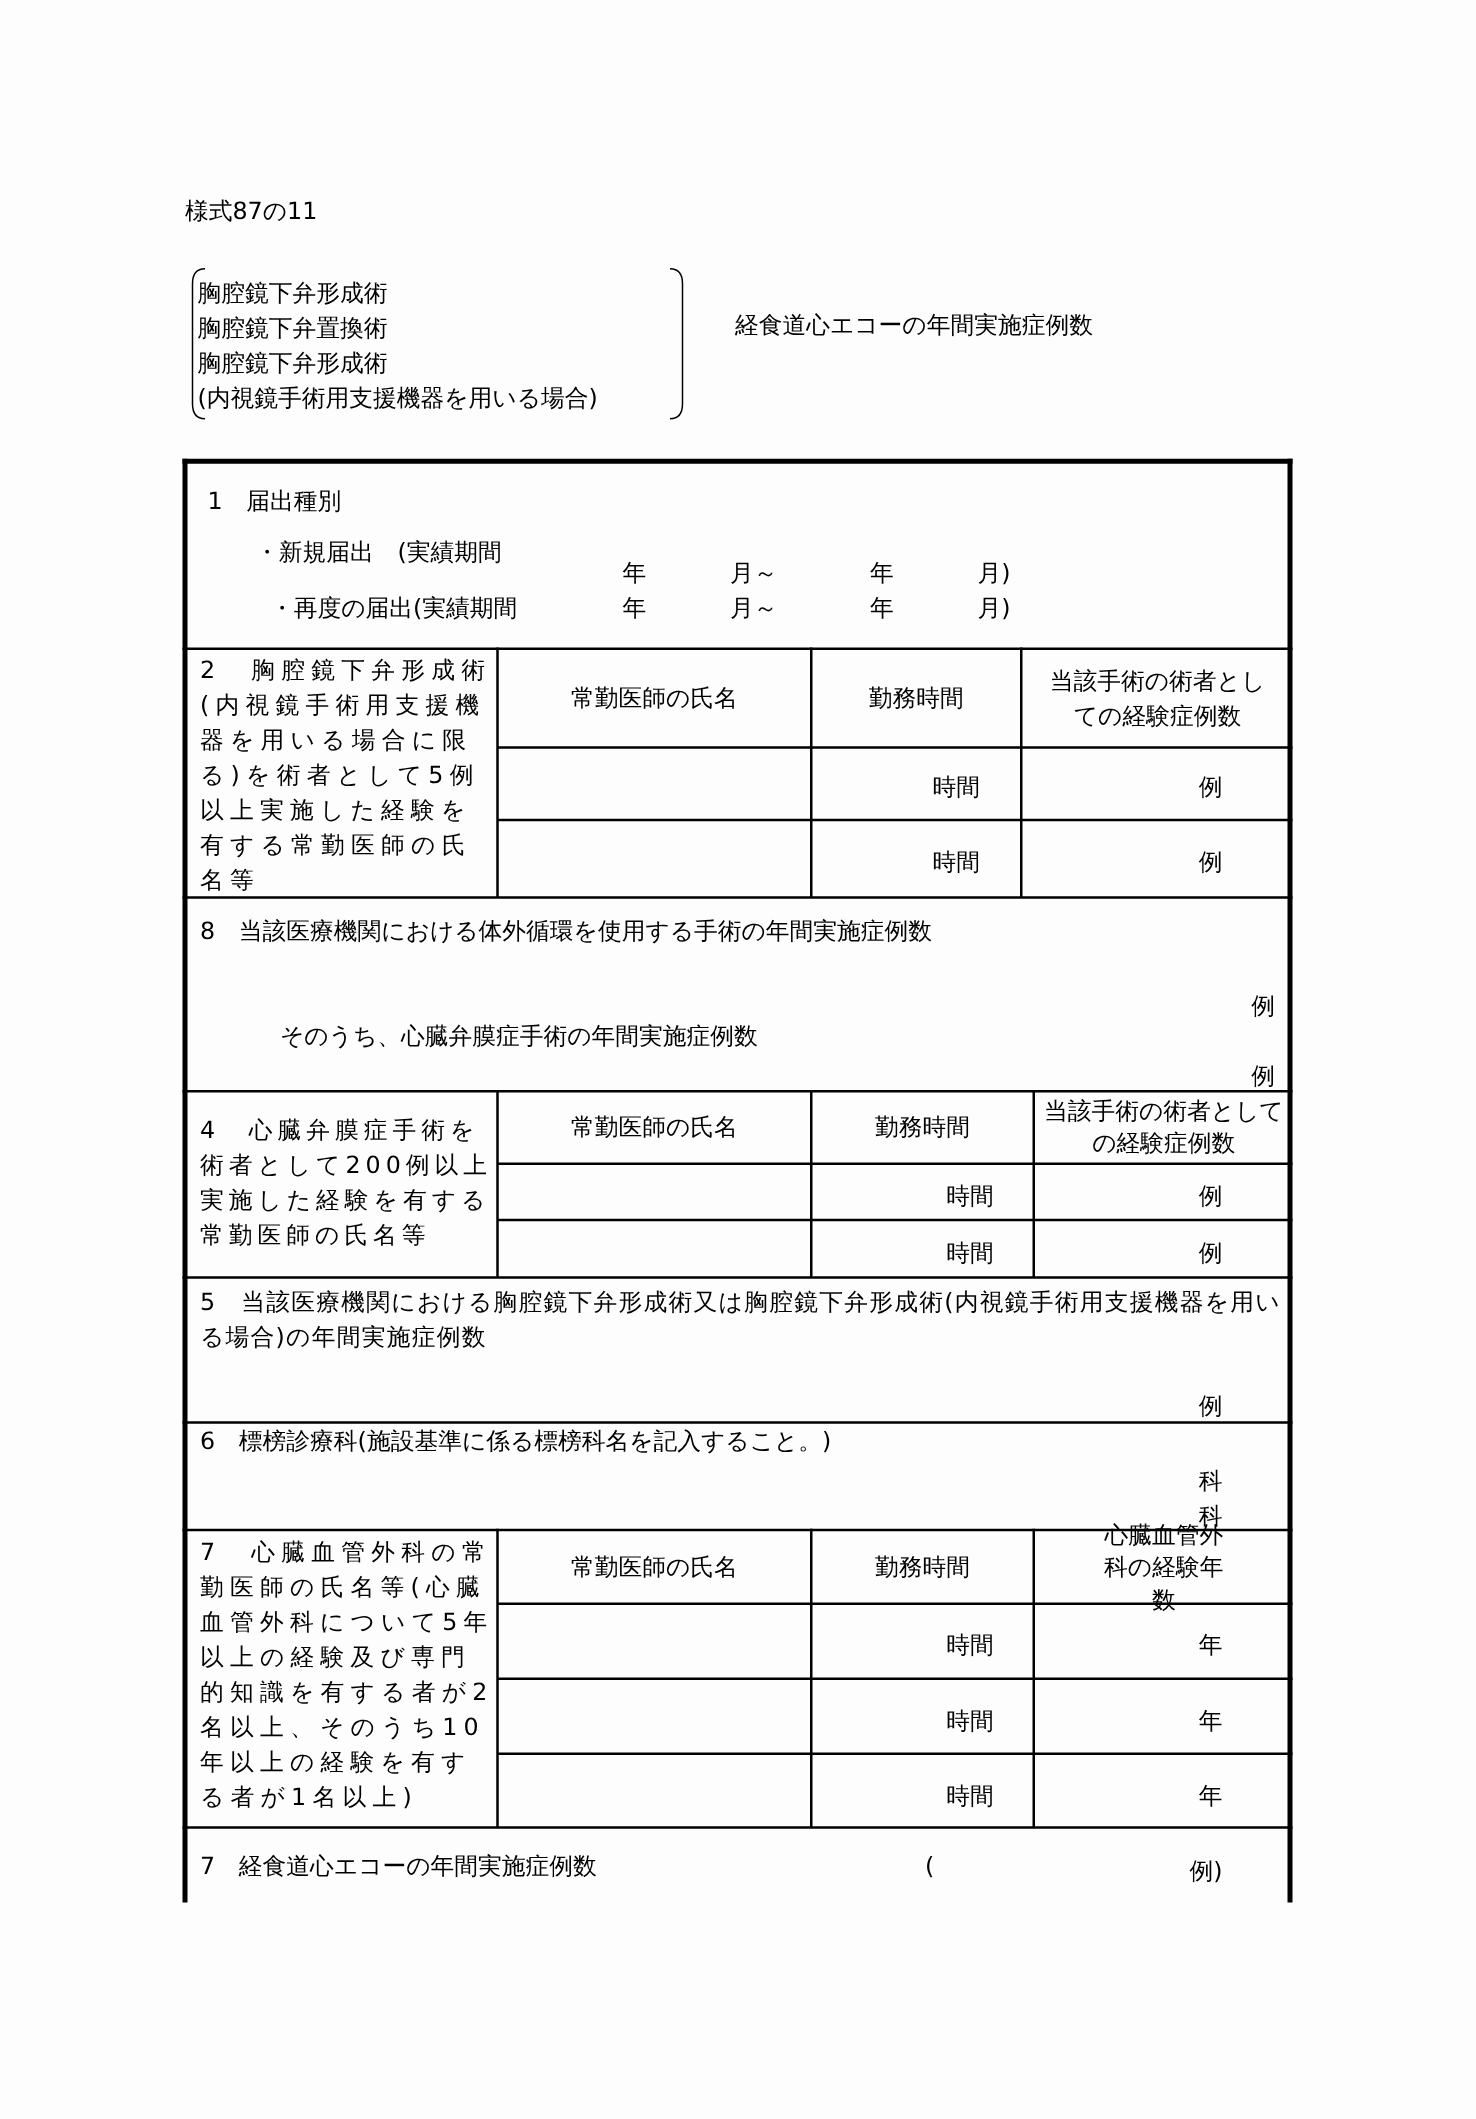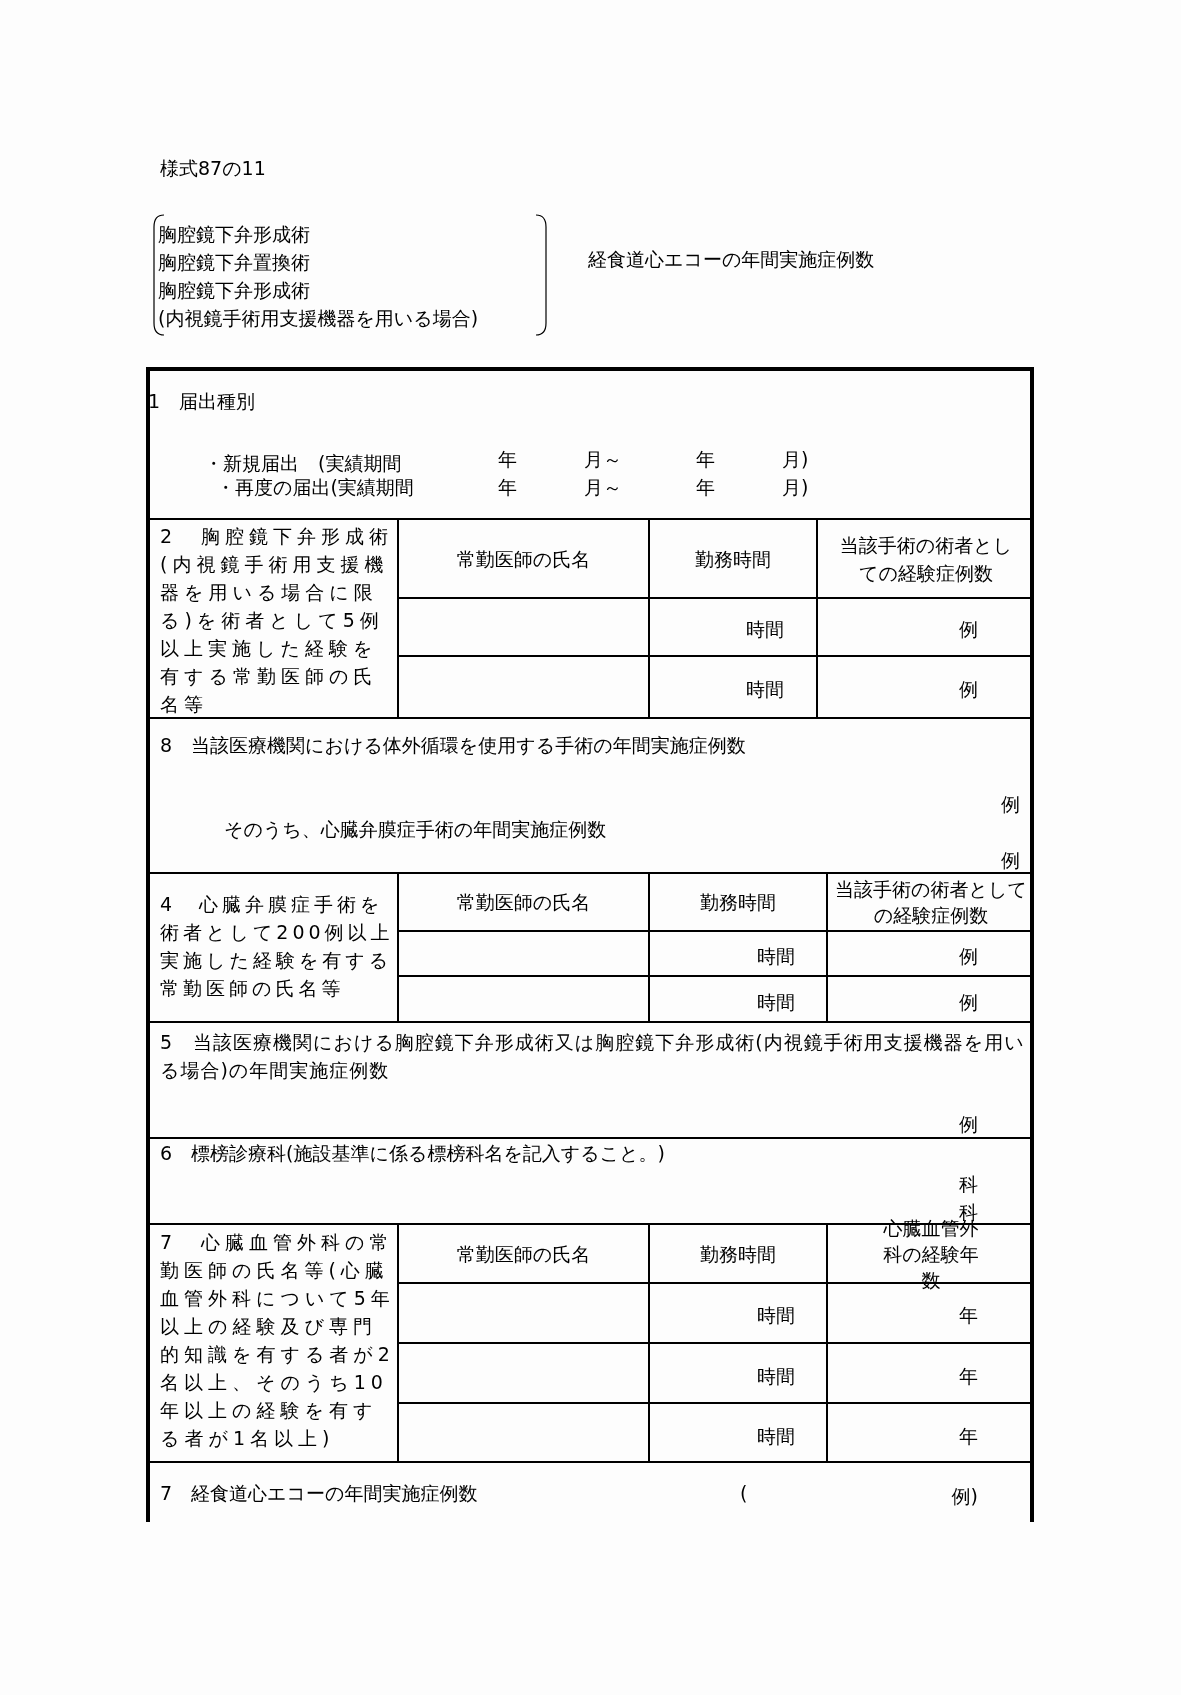--- a/index.html
+++ b/index.html
@@ -1,20 +1,20 @@
 <!DOCTYPE html>
 <html><head>
 <meta charset="utf-8">
 <style>
   html, body { margin: 0; padding: 0; background: #fdfdfd; }
   body { width: 1181px; height: 1695px; position: relative; overflow: hidden;
          font-family: "DejaVu Sans", "Liberation Sans", sans-serif; color: #000; }
   .abs { position: absolute; white-space: nowrap; }
   .t { font-size: 19px; line-height: 1; }
-  .form-no { left: 160px; top: 156px; font-size: 19px; }
+  .form-no { left: 148px; top: 156px; font-size: 19px; }
   .brace { position: absolute; left: 152px; top: 213px; width: 396px; height: 124px; }
   .brace-line { position: absolute; left: 158px; font-size: 19px; }
   .title-suffix { left: 588px; top: 247px; font-size: 19px; }
   .table { position: absolute; left: 146px; top: 367px; width: 888px; height: 1155px;
            border-left: 4px solid #000; border-right: 4px solid #000; border-top: 4px solid #000;
            box-sizing: border-box; }
   .hl { position: absolute; height: 2px; background: #000; }
   .vl { position: absolute; width: 2px; background: #000; }
   .cell-c { position: absolute; display: flex; align-items: center; justify-content: center;
             text-align: center; font-size: 19px; line-height: 28px; }
@@ -57,23 +57,23 @@
 <div class="vl" style="left:397px; top:518px; height:200px"></div>
 <div class="vl" style="left:648px; top:518px; height:200px"></div>
 <div class="vl" style="left:816px; top:518px; height:200px"></div>
 <div class="vl" style="left:397px; top:872px; height:150px"></div>
 <div class="vl" style="left:648px; top:872px; height:150px"></div>
 <div class="vl" style="left:826px; top:872px; height:150px"></div>
 <div class="vl" style="left:397px; top:1223px; height:239px"></div>
 <div class="vl" style="left:648px; top:1223px; height:239px"></div>
 <div class="vl" style="left:826px; top:1223px; height:239px"></div>
 
-<div class="abs t" style="left:148px; top:392px">1　届出種別</div>
+<div class="abs t" style="left:166px; top:392px">1　届出種別</div>
 <div>
-  <div class="abs t" style="left:204px; top:454px">・新規届出　(実績期間</div>
+  <div class="abs t" style="left:204px; top:433px">・新規届出　(実績期間</div>
   <div class="abs t" style="left:498px; top:450px">年</div>
   <div class="abs t" style="left:584px; top:450px">月～</div>
   <div class="abs t" style="left:696px; top:450px">年</div>
   <div class="abs t" style="left:782px; top:450px">月)</div>
 </div>
 <div>
   <div class="abs t" style="left:216px; top:478px">・再度の届出(実績期間</div>
   <div class="abs t" style="left:498px; top:478px">年</div>
   <div class="abs t" style="left:584px; top:478px">月～</div>
   <div class="abs t" style="left:696px; top:478px">年</div>

